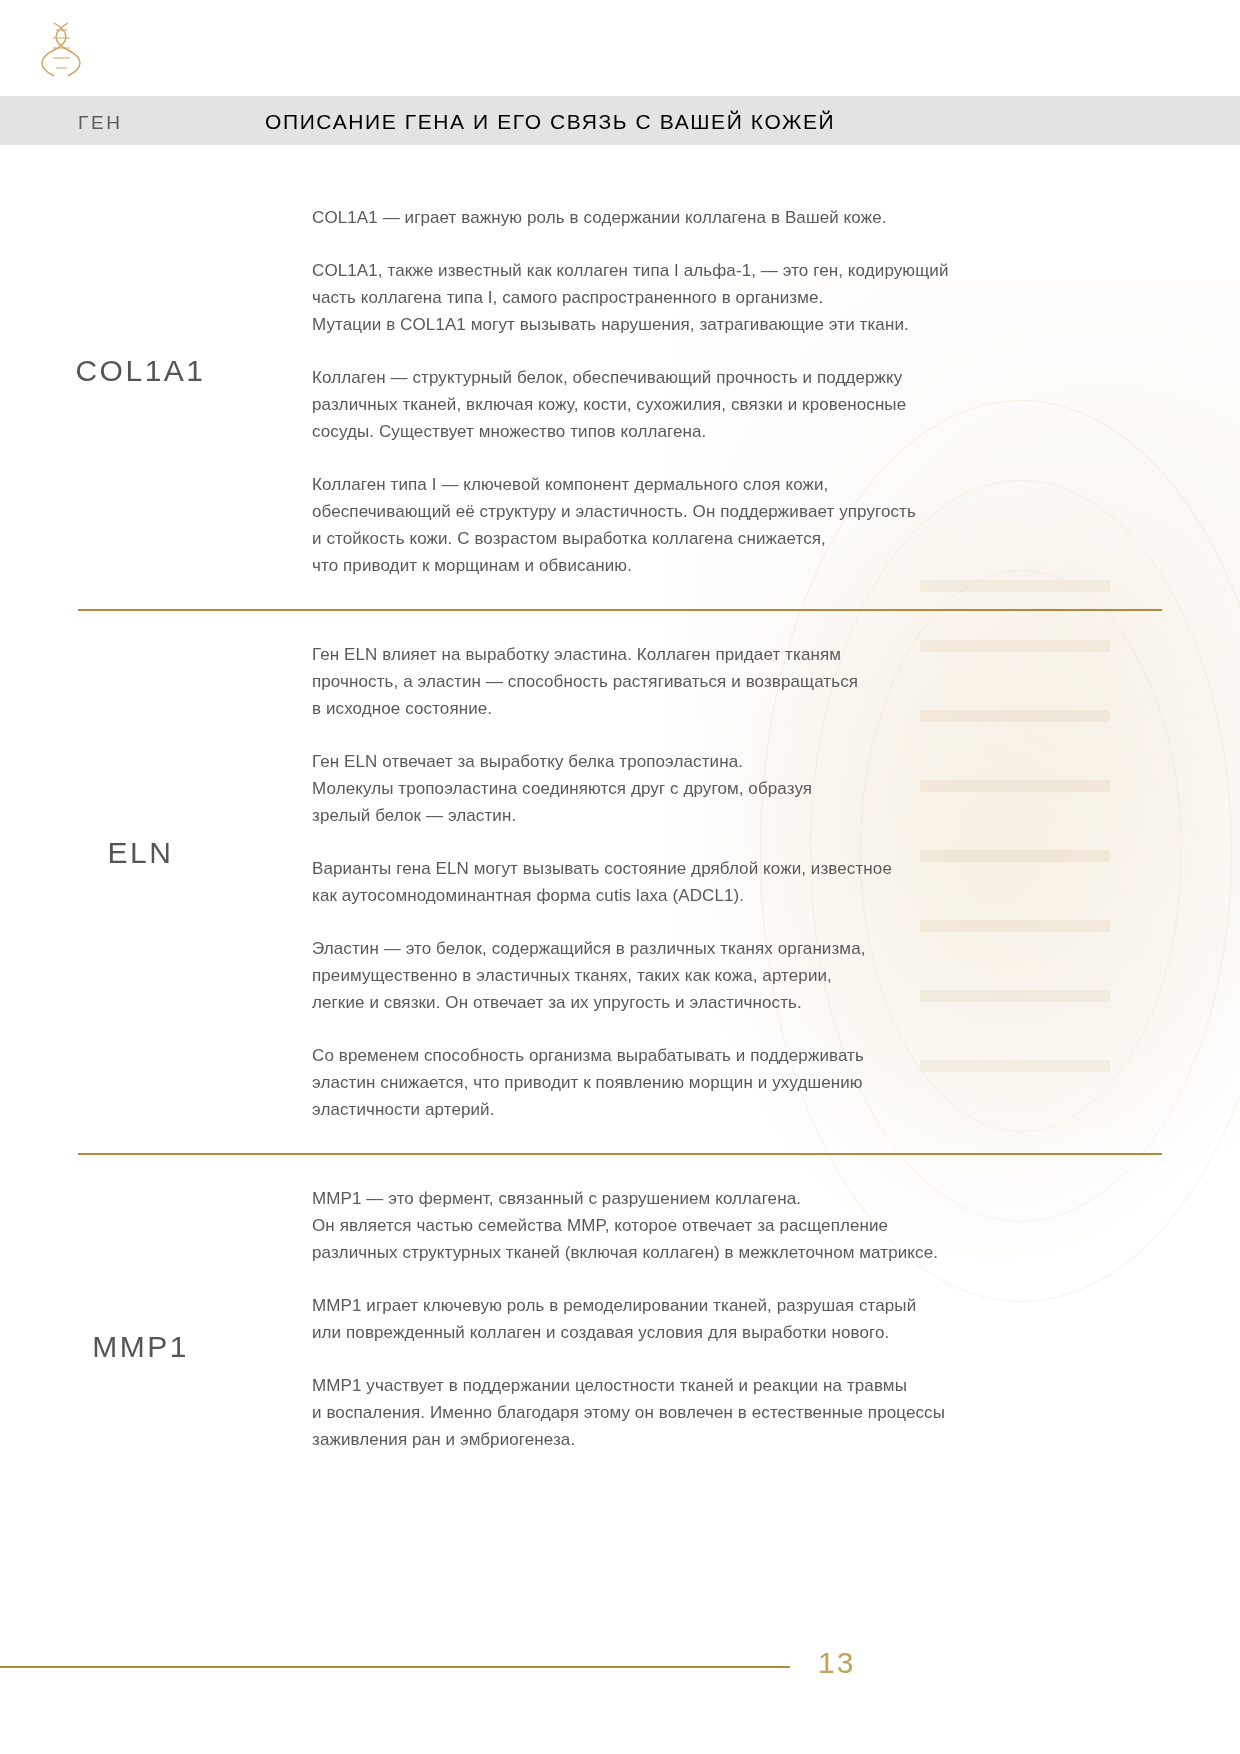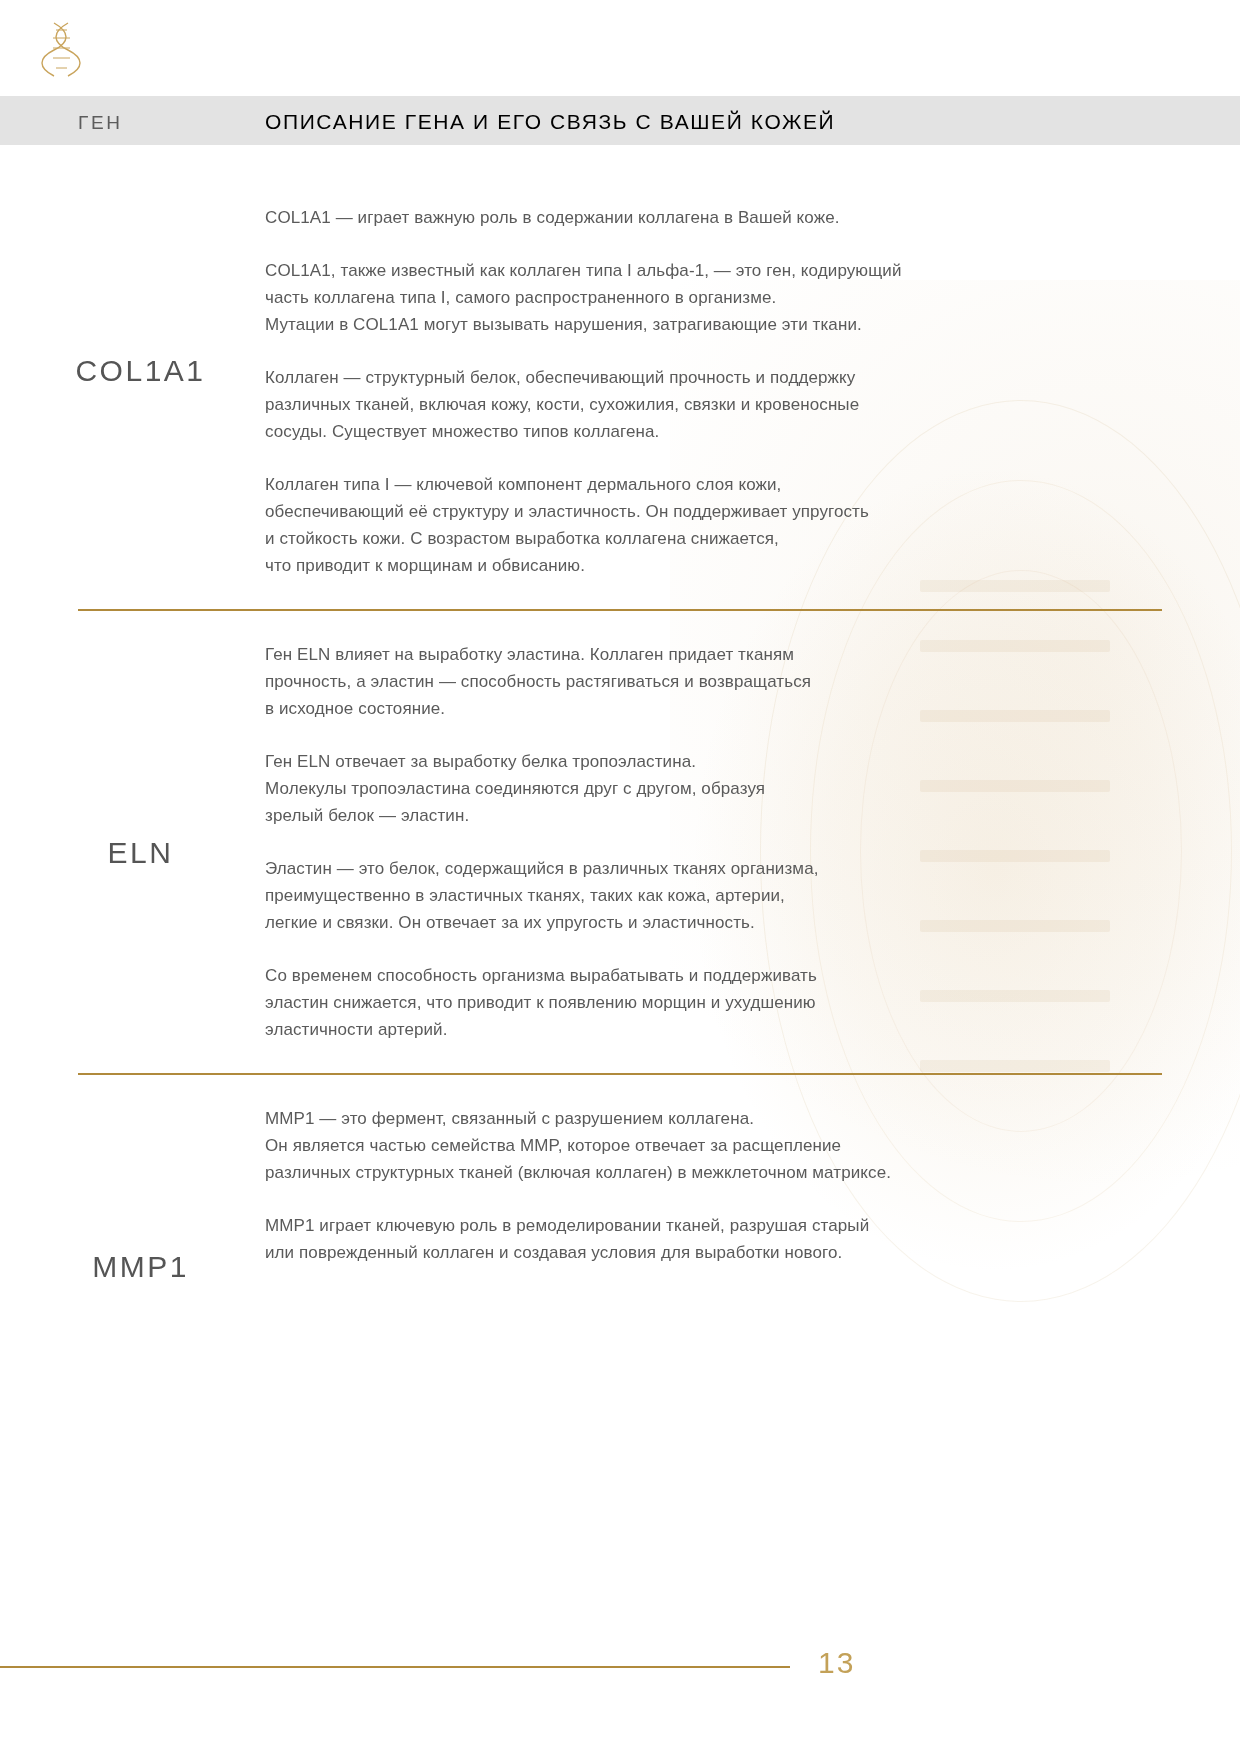--- a/index.html
+++ b/index.html
@@ -112,20 +112,21 @@
     letter-spacing: 2.5px;
     color: #555;
     font-weight: 400;
     text-align: center;
     padding-left: 16px;
     box-sizing: border-box;
   }
   .gene-body {
     flex: 1 1 auto;
     padding-right: 72px;
+    margin-left: 47px;
   }
   .para {
     font-size: 17px;
     line-height: 27px;
     color: #5a5a5a;
     margin: 0 0 26px 0;
     white-space: pre-line;
     letter-spacing: 0.1px;
   }
   .para:last-child { margin-bottom: 0; }
@@ -226,39 +227,44 @@
 
   <div class="gene-block b2">
     <div class="gene-name">ELN</div>
     <div class="gene-body">
       <p class="para">Ген ELN влияет на выработку эластина. Коллаген придает тканям
 прочность, а эластин — способность растягиваться и возвращаться
 в исходное состояние.</p>
       <p class="para">Ген ELN отвечает за выработку белка тропоэластина.
 Молекулы тропоэластина соединяются друг с другом, образуя
 зрелый белок — эластин.</p>
+      <p class="para">Варианты гена ELN могут вызывать состояние дряблой кожи, известное
+как аутосомнодоминантная форма cutis laxa (ADCL1).</p>
       <p class="para">Эластин — это белок, содержащийся в различных тканях организма,
 преимущественно в эластичных тканях, таких как кожа, артерии,
 легкие и связки. Он отвечает за их упругость и эластичность.</p>
       <p class="para">Со временем способность организма вырабатывать и поддерживать
 эластин снижается, что приводит к появлению морщин и ухудшению
 эластичности артерий.</p>
     </div>
   </div>
 
   <div class="divider"></div>
 
   <div class="gene-block b3">
     <div class="gene-name">MMP1</div>
     <div class="gene-body">
       <p class="para">MMP1 — это фермент, связанный с разрушением коллагена.
 Он является частью семейства MMP, которое отвечает за расщепление
 различных структурных тканей (включая коллаген) в межклеточном матриксе.</p>
       <p class="para">MMP1 играет ключевую роль в ремоделировании тканей, разрушая старый
 или поврежденный коллаген и создавая условия для выработки нового.</p>
+      <p class="para">MMP1 участвует в поддержании целостности тканей и реакции на травмы
+и воспаления. Именно благодаря этому он вовлечен в естественные процессы
+заживления ран и эмбриогенеза.</p>
     </div>
   </div>
 
 </div>
 
 <div class="footer">
   <div class="rule"></div>
   <div class="page-no">13</div>
 </div>
 

